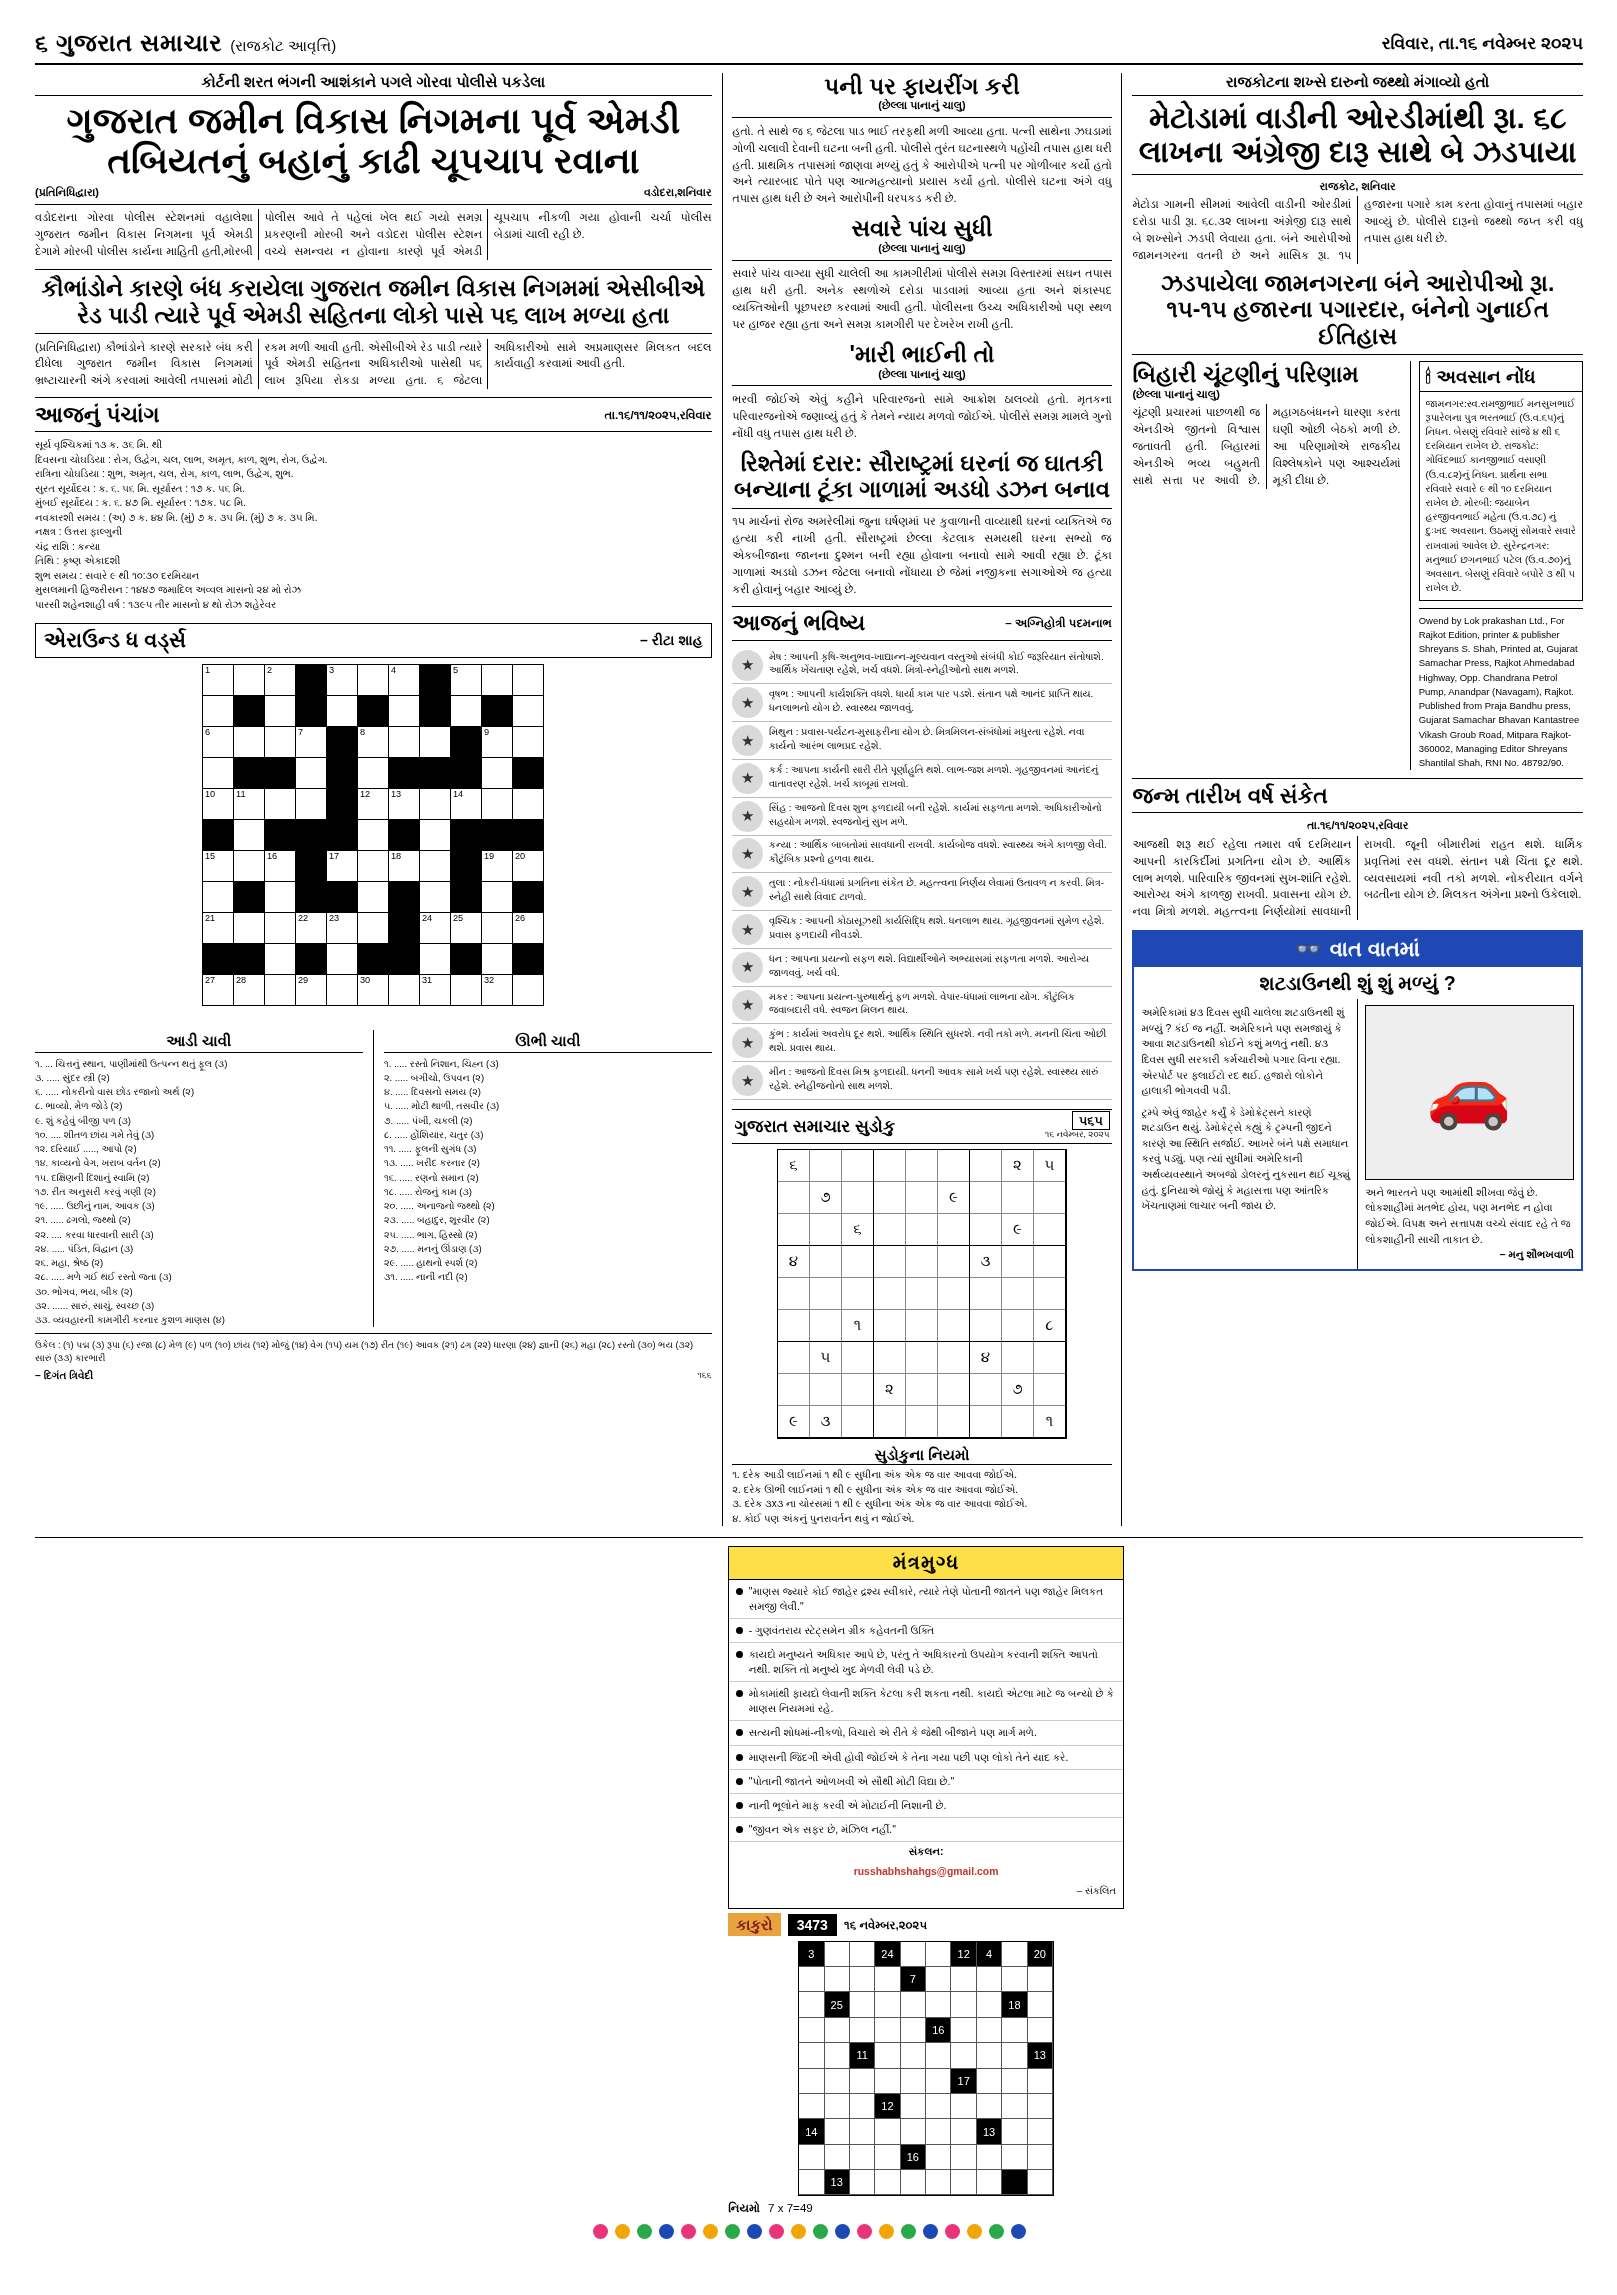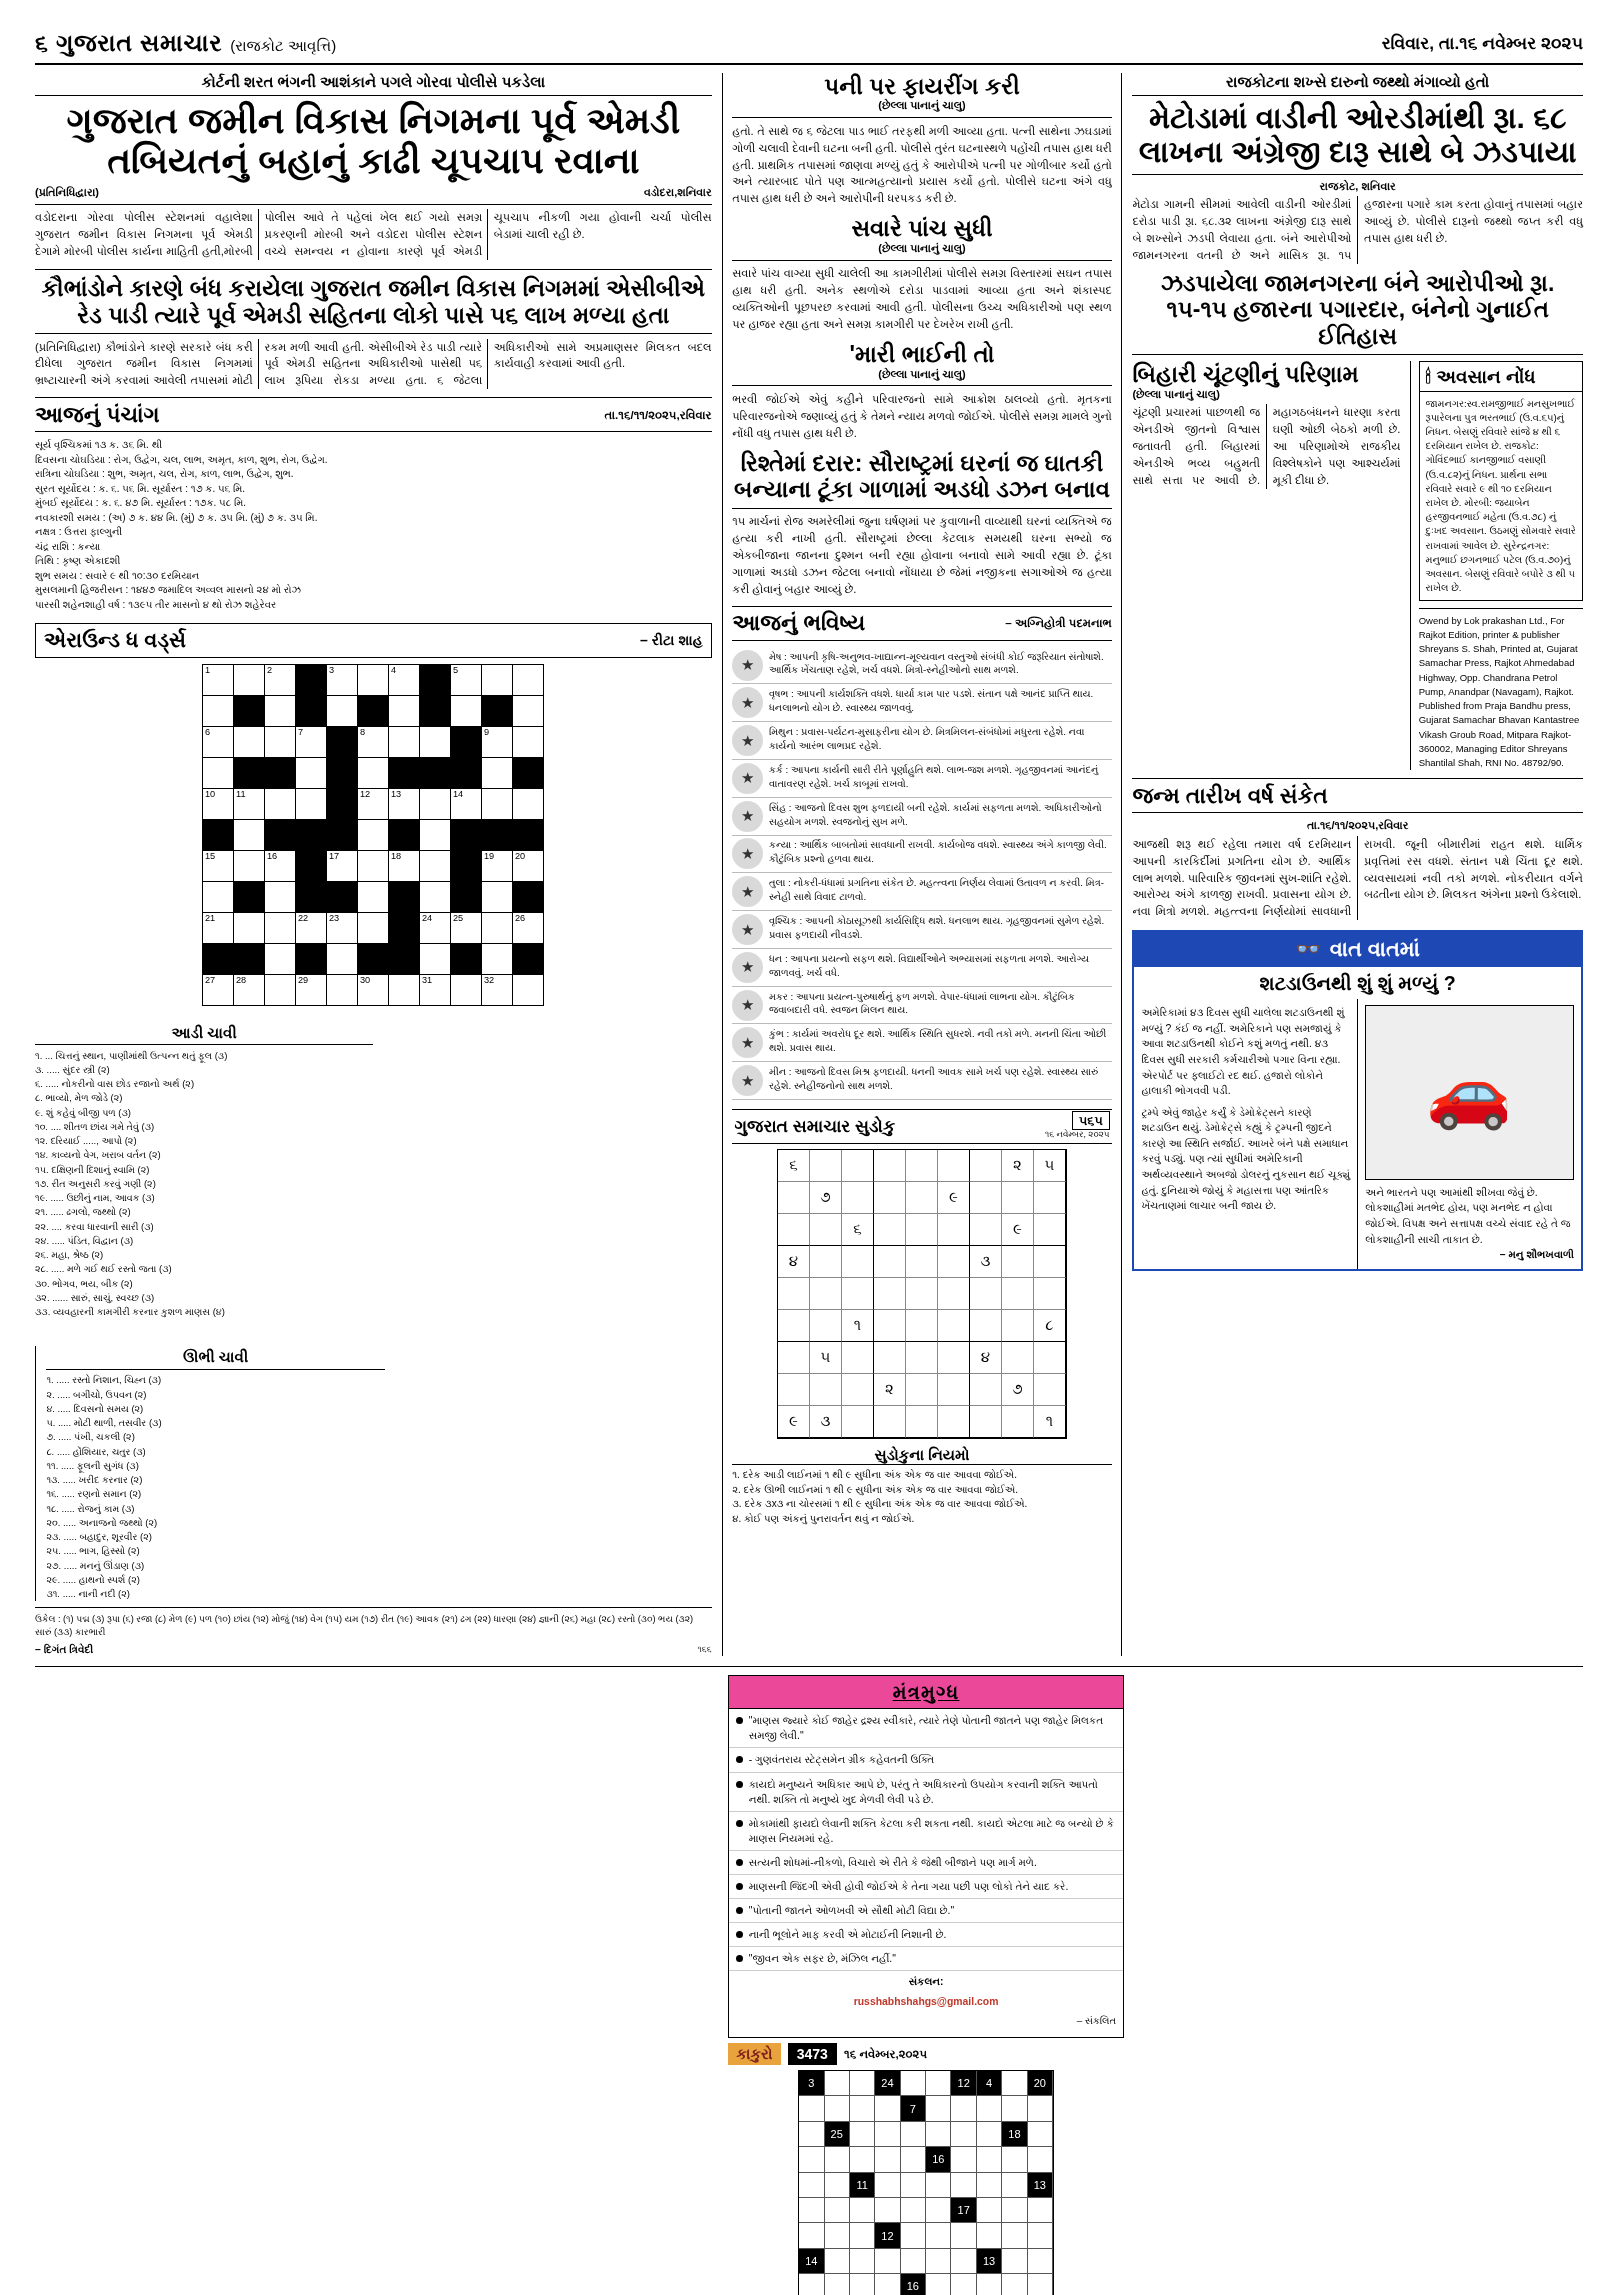--- a/index.html
+++ b/index.html
@@ -61,21 +61,21 @@
   .scell.r3{border-right:1.7px solid #000;}
   .scell.b3{border-bottom:1.7px solid #000;}
 
   
   .kak{display:grid;grid-template-columns:repeat(10,25.4px);grid-auto-rows:25.4px;border:1.2px solid #000;width:max-content;}
   .kc{border-right:0.6px solid #555;border-bottom:0.6px solid #555;font-size:11px;display:flex;align-items:center;justify-content:center;}
   .kc.blk{background:#000;color:#fff;}
 
   
   .mantra{border:1.7px solid #000;padding:0 0 5.8px;}
-  .mantra-head{background:#ec4899;border-bottom:1.2px solid #000;padding:4.6px;text-align:center;font-size:19.6px;font-weight:bold;letter-spacing:1.2px;text-decoration:underline;}
+  .mantra-head{background:#fde047;border-bottom:1.2px solid #000;padding:4.6px;text-align:center;font-size:19.6px;font-weight:bold;letter-spacing:1.2px;}
   .bullet{font-size:10.4px;line-height:1.45;padding:4px 7px 4px 19.6px;position:relative;border-bottom:0.6px solid #ccc;}
   .bullet::before{content:"";position:absolute;left:7px;top:8px;width:7px;height:7px;border-radius:50%;background:#000;}
 
   
   .avsan{border:1.7px solid #000;margin-top:8px;}
   .avsan .h{display:flex;align-items:center;gap:5.8px;border-bottom:1.2px solid #000;padding:3.5px 5.8px;font-size:18.5px;font-weight:bold;}
   .avsan .c{font-size:9.8px;line-height:1.45;padding:4.6px 5.8px;}
 
   .pubbox{font-size:9.5px;line-height:1.5;border-top:1.2px solid #000;margin-top:7px;padding-top:4.6px;}
   .adbox{border:1.7px solid #000;margin-top:7px;padding:5.8px;font-size:11px;line-height:1.5;text-align:center;}
@@ -338,21 +338,21 @@
               <div class="cell">
                 <span>31</span>
               </div>
               <div class="cell"></div>
               <div class="cell">
                 <span>32</span>
               </div>
               <div class="cell"></div>
             </div>
       </div>
-      <div style="display:flex;gap:27px;margin-top:16px;flex-direction:column;">
+      <div style="display:flex;gap:10px;margin-top:24px;">
         <div class="clue-col" style="width:50%;">
           <div class="clue-head">આડી ચાવી</div>
           <div id="cw-across">
                 <div>૧. ... ચિત્તનું સ્થાન, પાણીમાંથી ઉત્પન્ન થતું ફૂલ (૩)</div>
                 <div>૩. ..... સુંદર સ્ત્રી (૨)</div>
                 <div>૬. ..... નોકરીનો વાસ છોડ રજાનો અર્થ (૨)</div>
                 <div>૮. ભાવ્યો, મેળ જોડે (૨)</div>
                 <div>૯. શું કહેવું બીજી પળ (૩)</div>
                 <div>૧૦. .... શીતળ છાંય ગમે તેવું (૩)</div>
                 <div>૧૨. દરિયાઈ ....., આપો (૨)</div>

